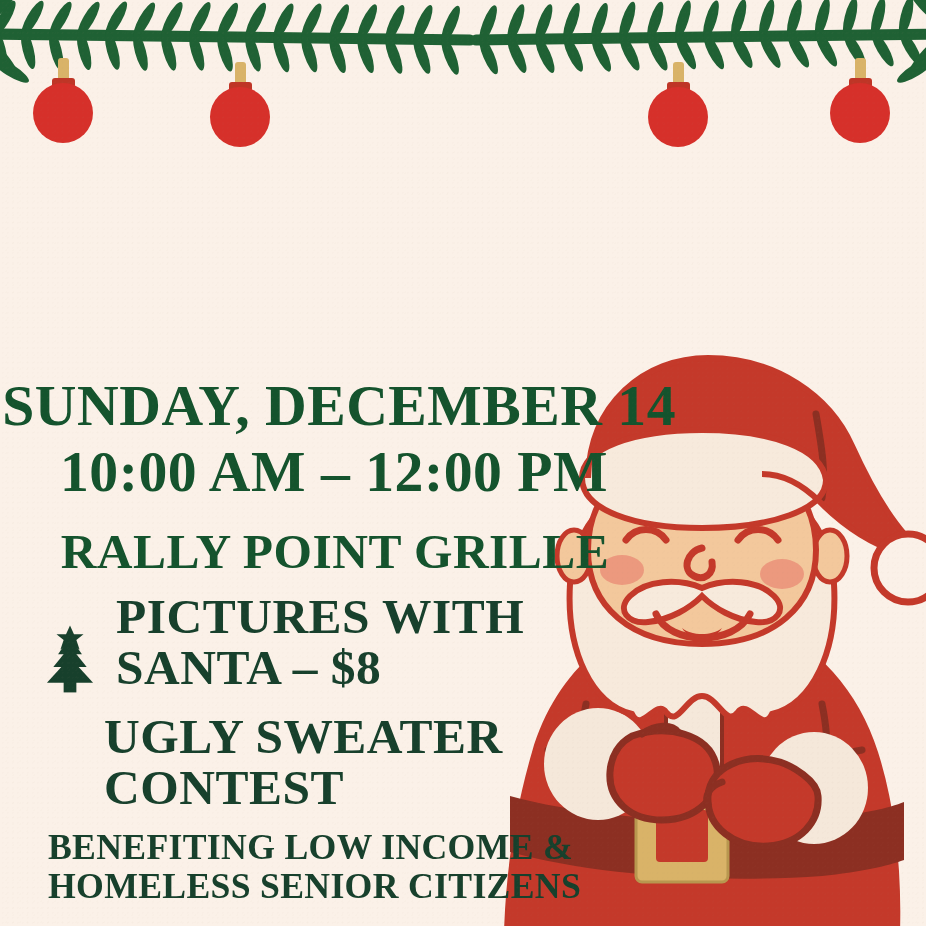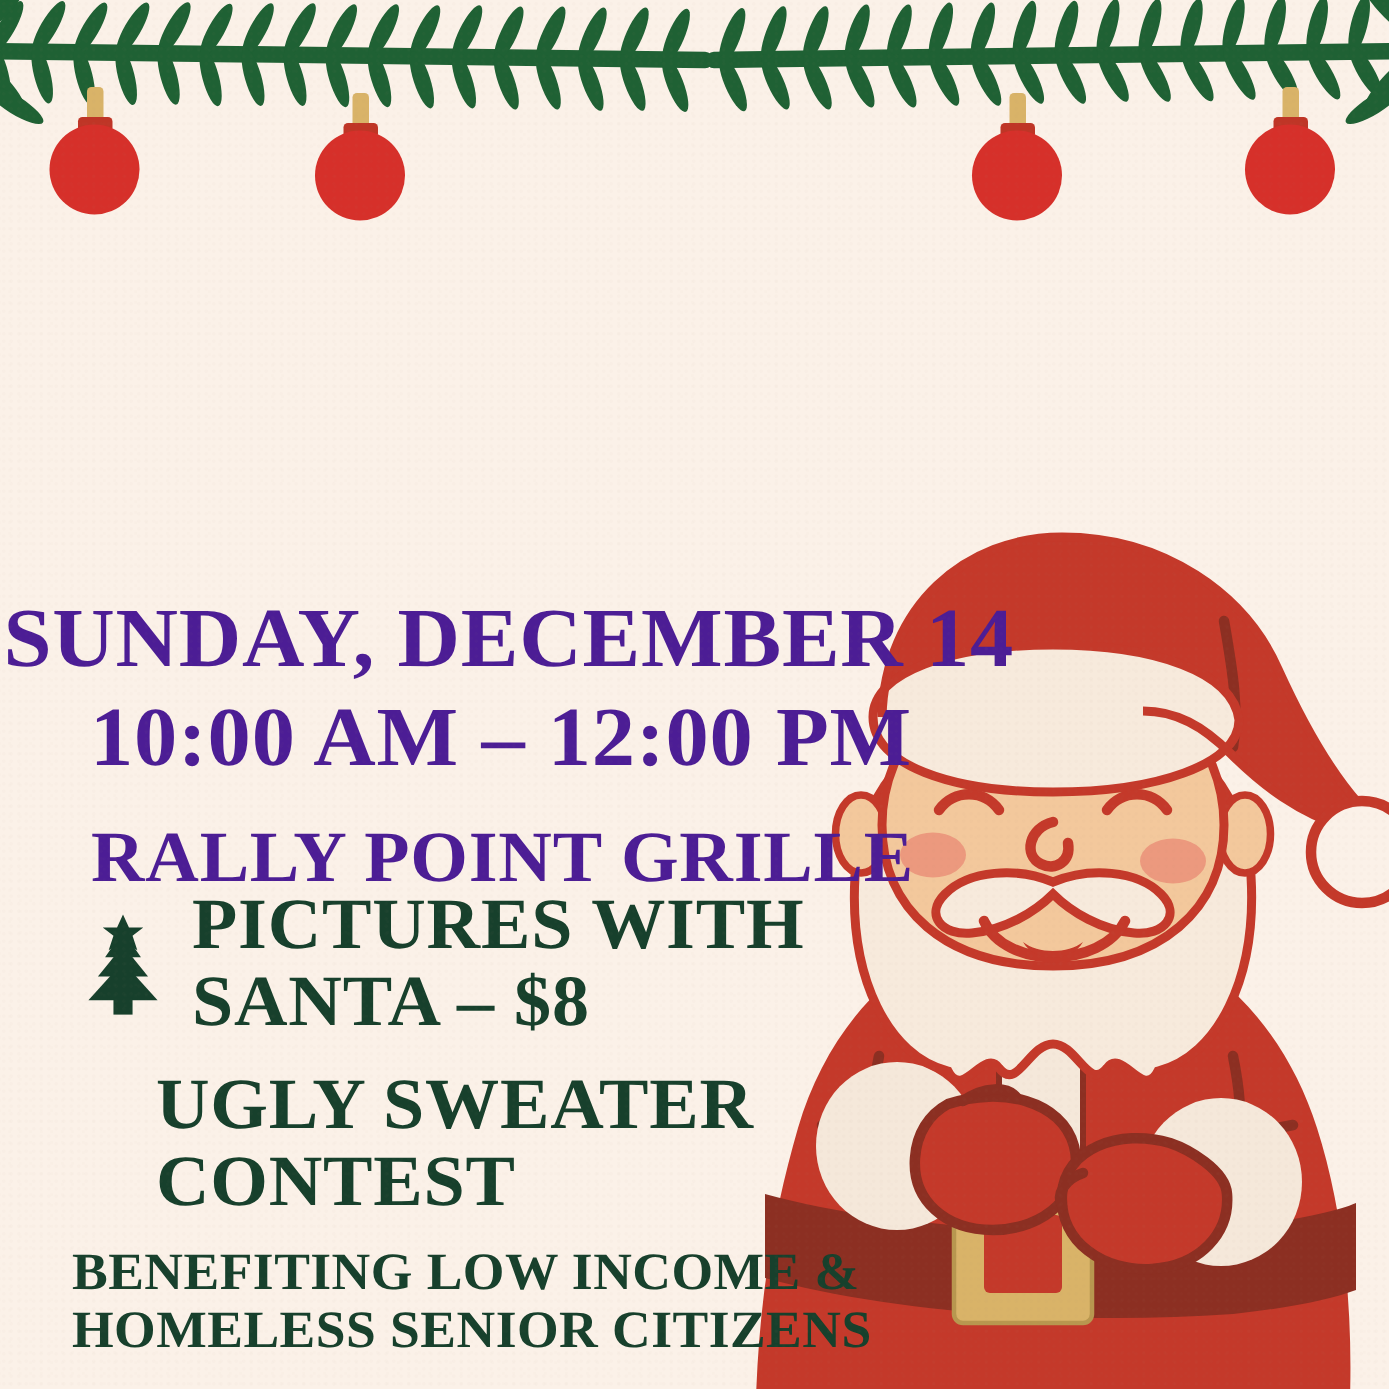--- a/index.html
+++ b/index.html
@@ -70,42 +70,41 @@
     white-space: nowrap;
   }
 
   #info-block {
     position: absolute;
     left: 0;
     top: 378px;
     width: 660px;
     z-index: 4;
     text-align: center;
-    color: #4c1d95;
+    color: #14532d;
     font-weight: bold;
-    margin-top: 20px;
   }
   .green-line {
     line-height: 1.0;
     letter-spacing: .5px;
     white-space: nowrap;
     transform: scaleX(1.03);
   }
   .l-date      { font-size: 56px; margin-left: 12px; }
   .l-time      { font-size: 56px; margin-top: 10px; margin-left: 8px; }
   .l-venue     { font-size: 48px; margin-top: 28px; margin-left: 10px; }
 
   #pictures-row {
     position: absolute;
-    left: 12px;
+    left: 0;
     top: 592px;
     width: 660px;
     z-index: 4;
     display: flex;
-    align-items: center;
+    align-items: flex-end;
     justify-content: flex-start;
     padding-left: 42px;
     box-sizing: border-box;
   }
   #tree-icon { flex: 0 0 auto; margin-right: 18px; }
   #pictures-text {
     color: #17402c;
     font-weight: bold;
     font-size: 48px;
     line-height: 1.06;

